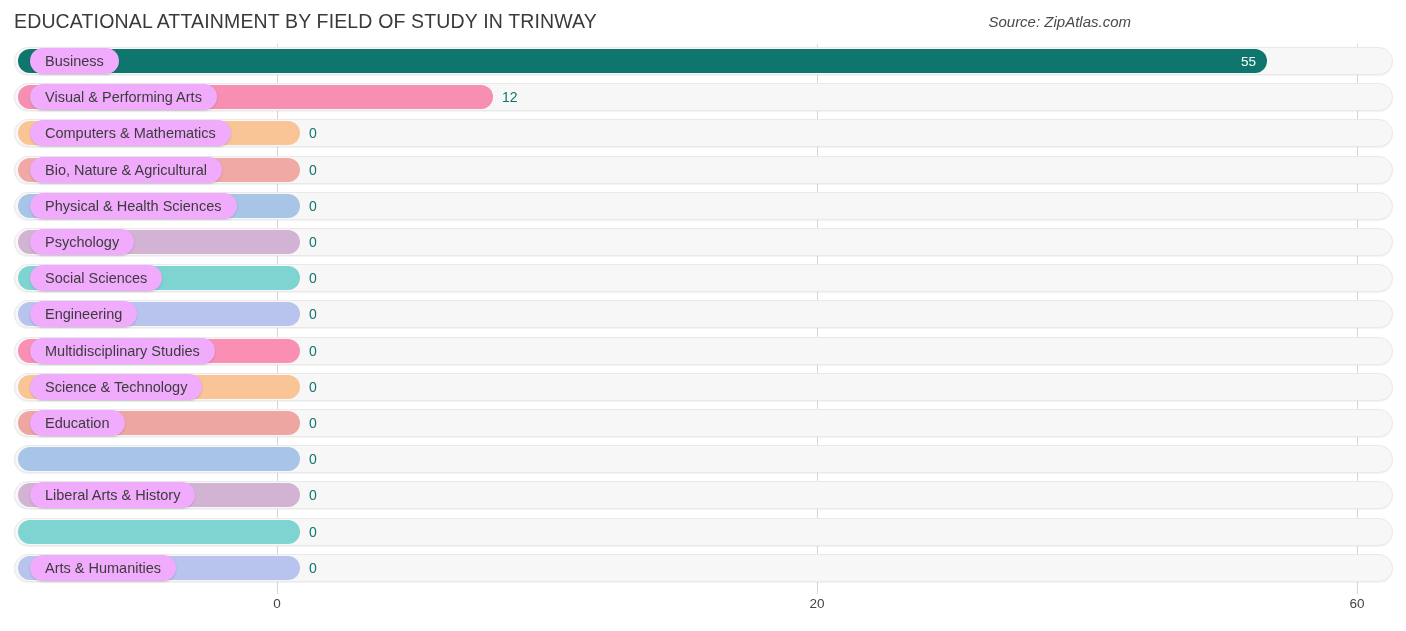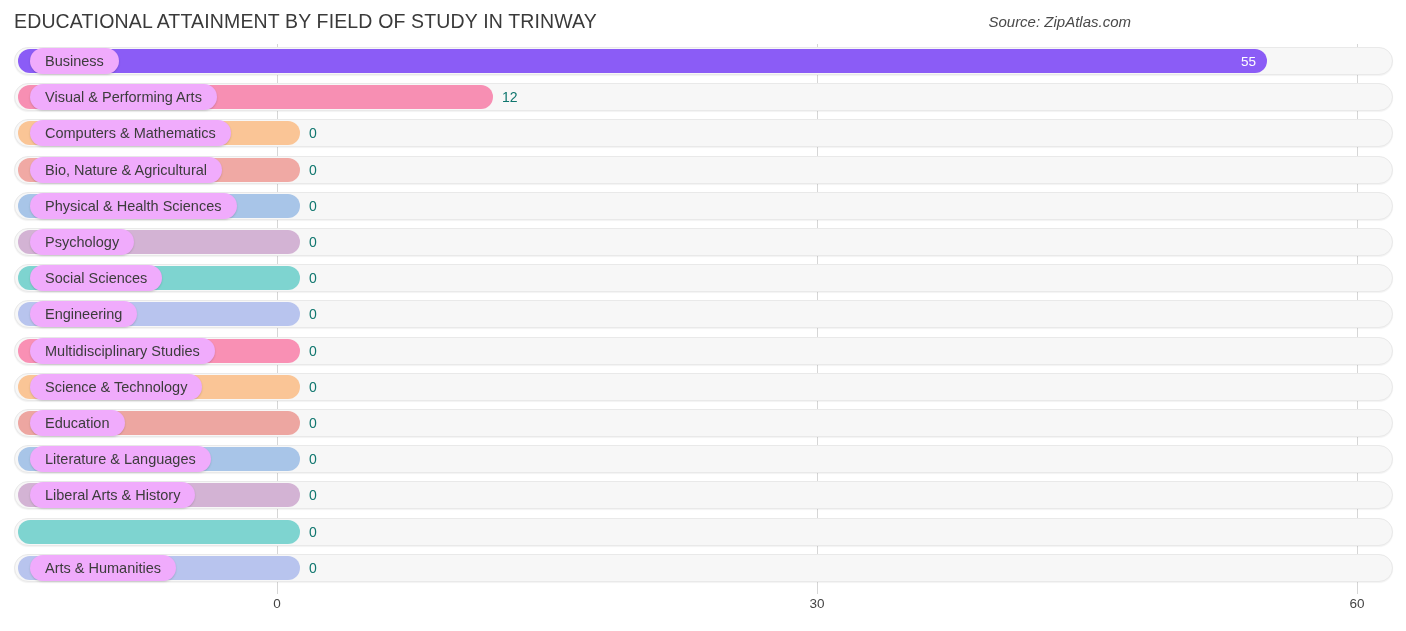--- a/index.html
+++ b/index.html
@@ -152,21 +152,21 @@
 
 <div id="plot">
   <div id="gridlines">
       <div class="gridline" style="left: 277px;"></div>
       <div class="gridline" style="left: 817px;"></div>
       <div class="gridline" style="left: 1357px;"></div>
     </div>
   <div id="rows">
       <div class="row" style="top: 0px;">
         <div class="track"></div>
-        <div class="bar" style="width: 1249px; background: #8b5cf6;">
+        <div class="bar" style="width: 1249px; background: #0f766e;">
           <span class="bar-value-in">55</span>
         </div>
         <div class="label-pill">Business</div>
       </div>
       <div class="row" style="top: 36.2px;">
         <div class="track"></div>
         <div class="bar" style="width: 475px; background: rgb(247, 143, 179);"></div>
         <span class="bar-value-out" style="left: 502px; top: 17px;">12</span>
         <div class="label-pill">Visual &amp; Performing Arts</div>
       </div>
@@ -221,21 +221,20 @@
       <div class="row" style="top: 362px;">
         <div class="track"></div>
         <div class="bar" style="width: 282px; background: rgb(237, 166, 161);"></div>
         <span class="bar-value-out" style="left: 309px; top: 17px;">0</span>
         <div class="label-pill">Education</div>
       </div>
       <div class="row" style="top: 398.2px;">
         <div class="track"></div>
         <div class="bar" style="width: 282px; background: rgb(168, 197, 232);"></div>
         <span class="bar-value-out" style="left: 309px; top: 17px;">0</span>
-        <div class="label-pill">Literature &amp; Languages</div>
       </div>
       <div class="row" style="top: 434.4px;">
         <div class="track"></div>
         <div class="bar" style="width: 282px; background: rgb(211, 179, 212);"></div>
         <span class="bar-value-out" style="left: 309px; top: 17px;">0</span>
         <div class="label-pill">Liberal Arts &amp; History</div>
       </div>
       <div class="row" style="top: 470.6px;">
         <div class="track"></div>
         <div class="bar" style="width: 282px; background: rgb(126, 212, 208);"></div>
@@ -245,15 +244,15 @@
         <div class="track"></div>
         <div class="bar" style="width: 282px; background: rgb(184, 196, 238);"></div>
         <span class="bar-value-out" style="left: 309px; top: 17px;">0</span>
         <div class="label-pill">Arts &amp; Humanities</div>
       </div>
     </div>
 </div>
 
 <div id="axis">
     <div class="tick-label" style="left: 277px;">0</div>
-    <div class="tick-label" style="left: 817px;">30</div>
+    <div class="tick-label" style="left: 817px;">20</div>
     <div class="tick-label" style="left: 1357px;">60</div>
   </div>
 
 </body></html>

